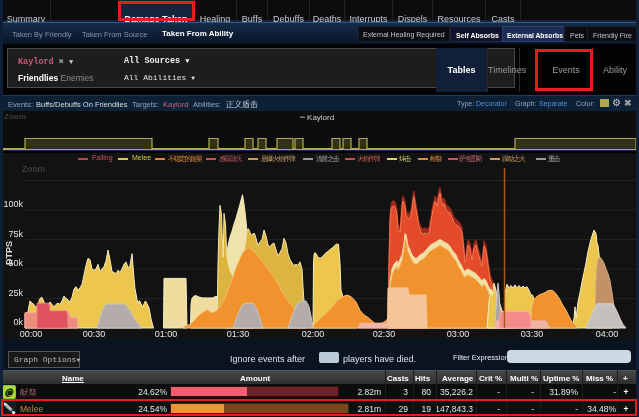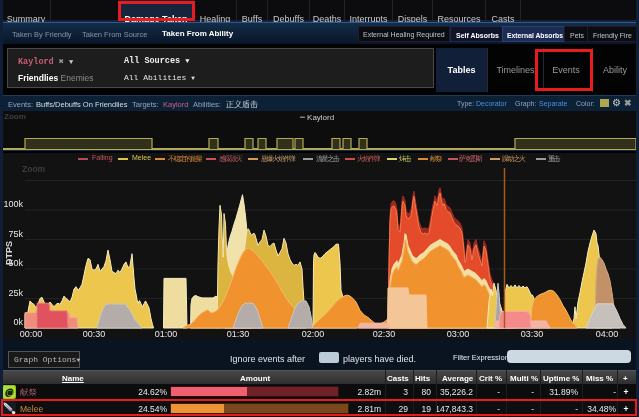--- a/index.html
+++ b/index.html
@@ -36,28 +36,28 @@
   <div class="abs" style="left:82px;top:7px;font-size:7.5px;color:#8296ac;">Taken From Source</div>
   <div class="abs" style="left:162px;top:6px;font-size:8px;color:#fff;font-weight:bold;">Taken From Ability</div>
   <div class="abs" style="left:358px;top:3px;height:16px;padding:4px 4px 0;background:#0b0b12;border:1px solid #1e1e28;font-size:7px;color:#c2c2ca;white-space:nowrap;">External Healing Required</div>
   <div class="abs" style="left:450px;top:3px;height:16px;padding:4.5px 5px 0;background:#10142a;border:1px solid #23284a;font-size:7px;color:#fff;font-weight:bold;white-space:nowrap;">Self Absorbs</div>
   <div class="abs" style="left:502px;top:3px;height:16px;padding:4.5px 4px 0;background:#1d2c55;border:1px solid #2e4070;font-size:6.8px;color:#fff;font-weight:bold;white-space:nowrap;">External Absorbs</div>
   <div class="abs" style="left:564px;top:3px;height:16px;padding:4.5px 5px 0;background:#0b0b12;border:1px solid #1e1e28;font-size:7px;color:#c2c2ca;white-space:nowrap;">Pets</div>
   <div class="abs" style="left:587px;top:3px;height:16px;padding:4.5px 5px 0;background:#0b0b12;border:1px solid #1e1e28;font-size:7px;color:#c2c2ca;white-space:nowrap;">Friendly Fire</div>
 </div>
 
 <div class="abs" style="left:0;top:44px;width:639px;height:51px;background:#030303;">
-  <div class="abs" style="left:7px;top:4px;width:427px;height:40px;background:#1d1d1d;border:1px solid #4a4a4a;">
+  <div class="abs" style="left:7px;top:4px;width:508px;height:40px;background:#1d1d1d;border:1px solid #4a4a4a;">
     <div class="abs mono" style="left:10px;top:7px;font-size:8.5px;color:#c95d79;font-weight:bold;">Kaylord <span style="color:#9a9a9a;">✖</span> <span style="color:#cccccc;font-size:7px;">▼</span></div>
     <div class="abs" style="left:10px;top:24px;font-size:8.5px;color:#fff;font-weight:bold;">Friendlies <span style="color:#8a8a8a;font-weight:normal;">Enemies</span></div>
     <div class="abs mono" style="left:116px;top:7px;font-size:8.5px;color:#efefef;font-weight:bold;">All Sources <span style="font-size:7px;">▼</span></div>
     <div class="abs mono" style="left:116px;top:24px;font-size:8px;color:#e5e5e5;">All Abilities <span style="font-size:6px;">▼</span></div>
   </div>
   <div class="rtab" style="left:436px;width:52px;background:#121f38;color:#fff;font-weight:bold;top:4px;">Tables</div>
-  <div class="rtab" style="left:488px;width:56px;top:4px;">Timelines</div>
+  <div class="rtab" style="left:488px;width:32px;top:4px;">Timelines</div>
   <div class="rtab" style="left:540px;width:53px;top:4px;">Events</div>
   <div class="rtab" style="left:593px;width:44px;border-right:none;top:4px;">Ability</div>
 </div>
 <div class="redbox" style="left:535px;top:49px;width:58px;height:42px;"></div>
 
 <div class="abs" style="left:0;top:95px;width:639px;height:16px;background:#0d2136;border-top:1px solid #1c3c5c;font-size:7.5px;">
   <div class="abs" style="left:8px;top:4px;color:#8fa6bf;">Events:</div>
   <div class="abs" style="left:36px;top:4px;color:#d4dde6;">Buffs/Debuffs On Friendlies</div>
   <div class="abs" style="left:132px;top:4px;color:#8fa6bf;">Targets:</div>
   <div class="abs" style="left:163px;top:4px;color:#d06080;">Kaylord</div>

